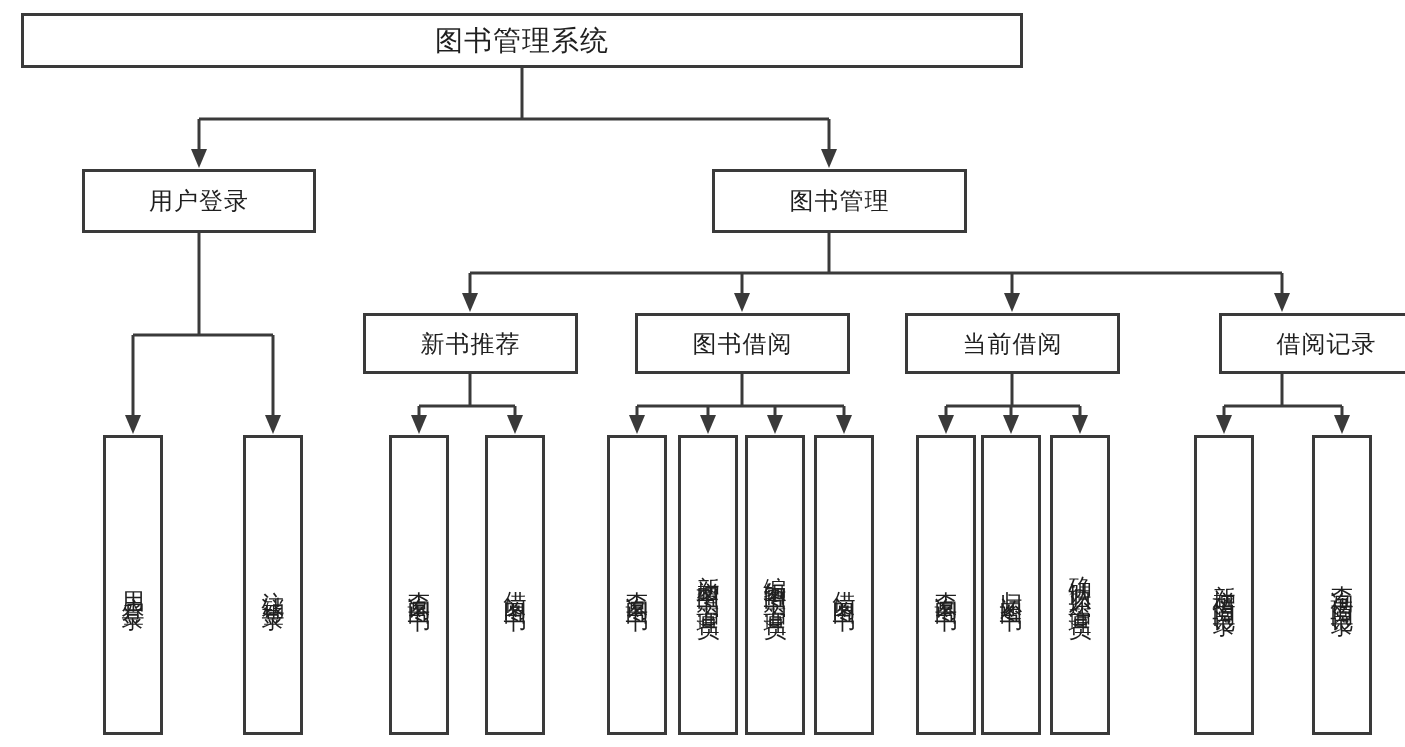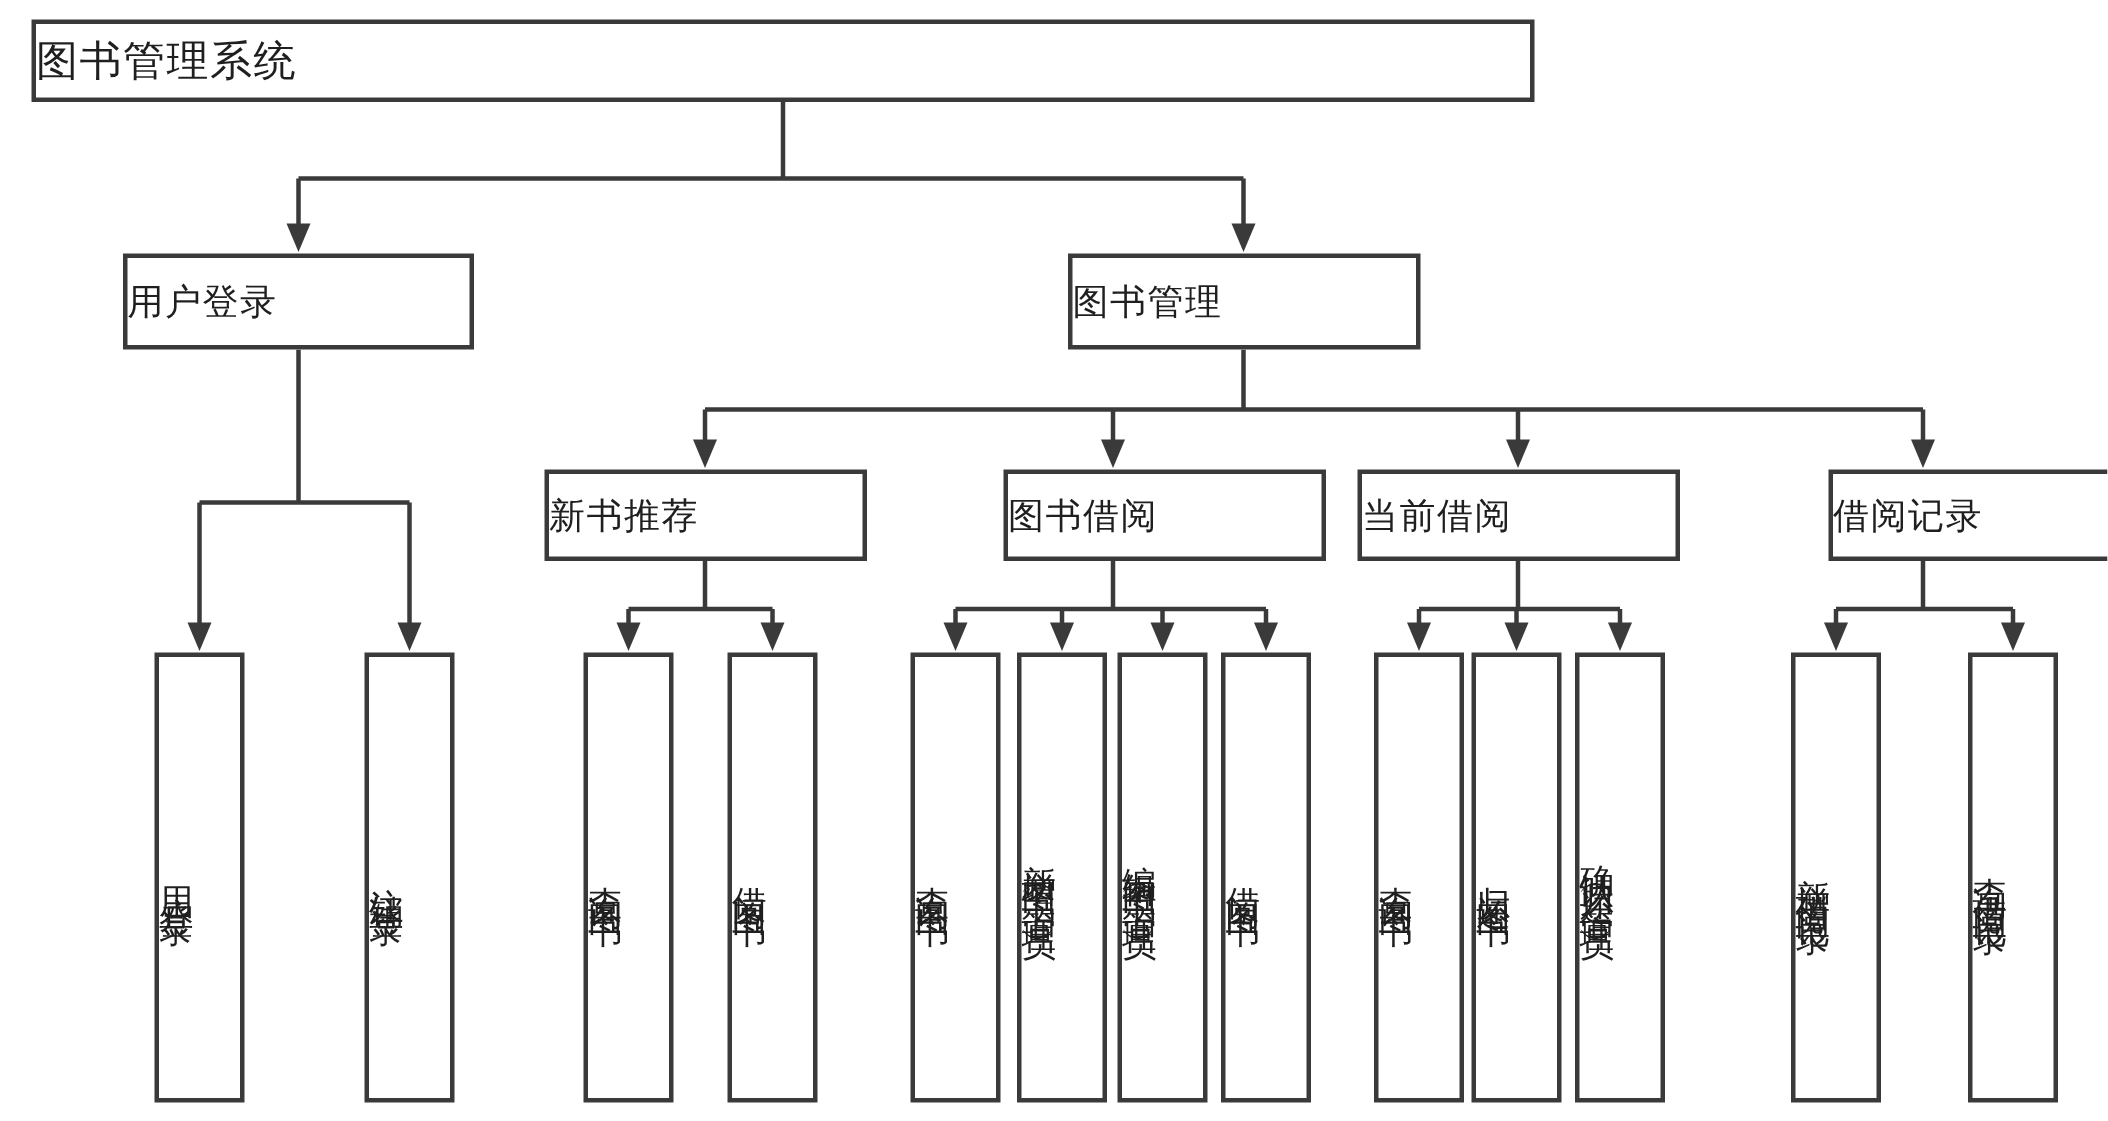--- a/index.html
+++ b/index.html
@@ -3,21 +3,21 @@
 <meta charset="utf-8">
 <style>
   html,body{margin:0;padding:0;background:#ffffff;}
   body{font-family:"Liberation Sans","DejaVu Sans",sans-serif;}
   .canvas{position:relative;width:1405px;height:747px;background:#ffffff;overflow:hidden;}
   .connectors{position:absolute;left:0;top:0;width:1405px;height:747px;}
   .box{
     position:absolute;
     border:3px solid #3a3a3a;
     background:#ffffff;
-    display:flex;align-items:center;
+    display:flex;align-items:center;justify-content:center;
     color:#1f1f1f;
     box-sizing:border-box;
   }
   .root-box{left:21px;top:13px;width:1002px;height:55px;font-size:28px;letter-spacing:1px;}
   .l2-box{height:64px;font-size:24px;letter-spacing:1px;}
   .l3-box{top:313px;width:215px;height:61px;font-size:24px;letter-spacing:1px;}
   .leaf-box{top:435px;width:60px;height:300px;}
   .leaf-box .vtext{
     writing-mode:vertical-rl;
     text-orientation:mixed;
@@ -116,28 +116,28 @@
     </g>
   </svg>
 
   <div class="box root-box">
     <span>图书管理系统</span>
   </div>
 
   <div class="box l2-box" style="left:82px;top:169px;width:234px;">
     <span>用户登录</span>
   </div>
-  <div class="box l2-box" style="left:712px;top:169px;width:235px;">
+  <div class="box l2-box" style="left:712px;top:169px;width:255px;">
     <span>图书管理</span>
   </div>
 
   <div class="box l3-box" style="left:363px;">
     <span>新书推荐</span>
   </div>
-  <div class="box l3-box" style="left:669px;">
+  <div class="box l3-box" style="left:635px;">
     <span>图书借阅</span>
   </div>
   <div class="box l3-box" style="left:905px;">
     <span>当前借阅</span>
   </div>
   <div class="box l3-box" style="left:1175px;margin-left:44px;">
     <span>借阅记录</span>
   </div>
 
   <div class="box leaf-box" style="left:103px;">

